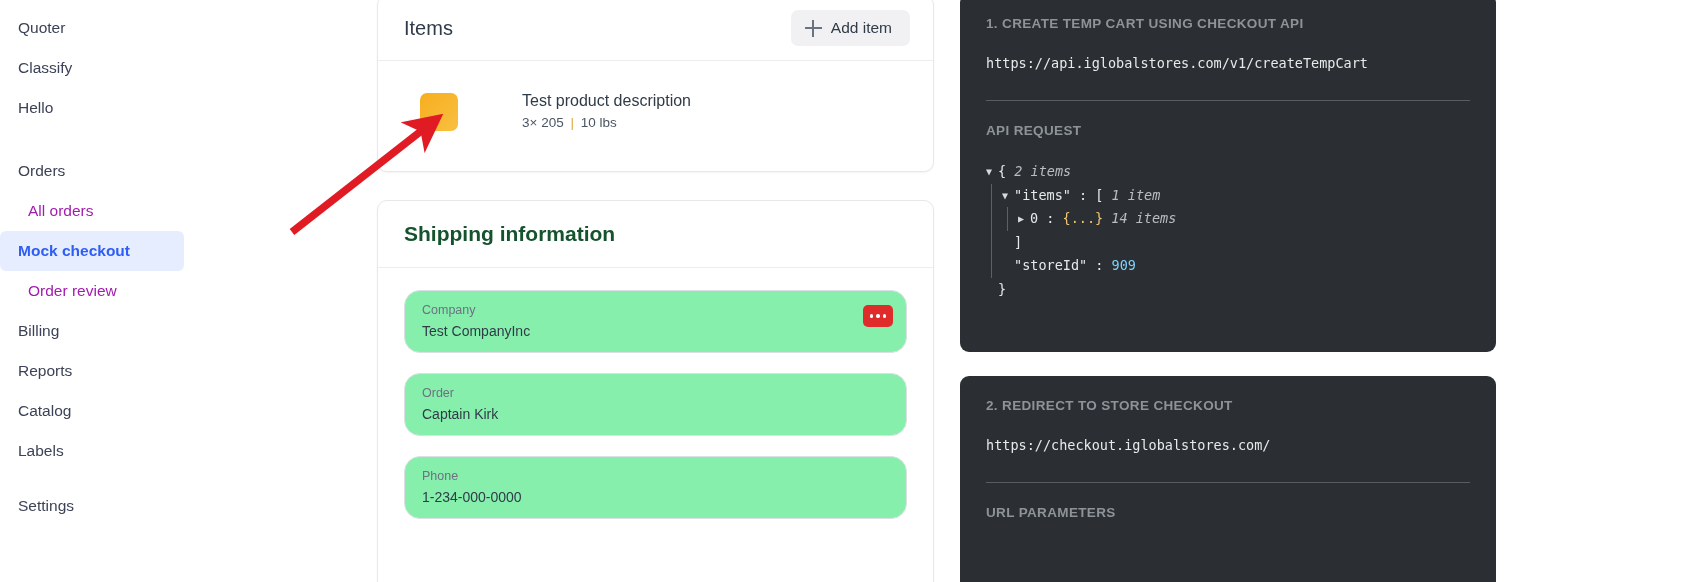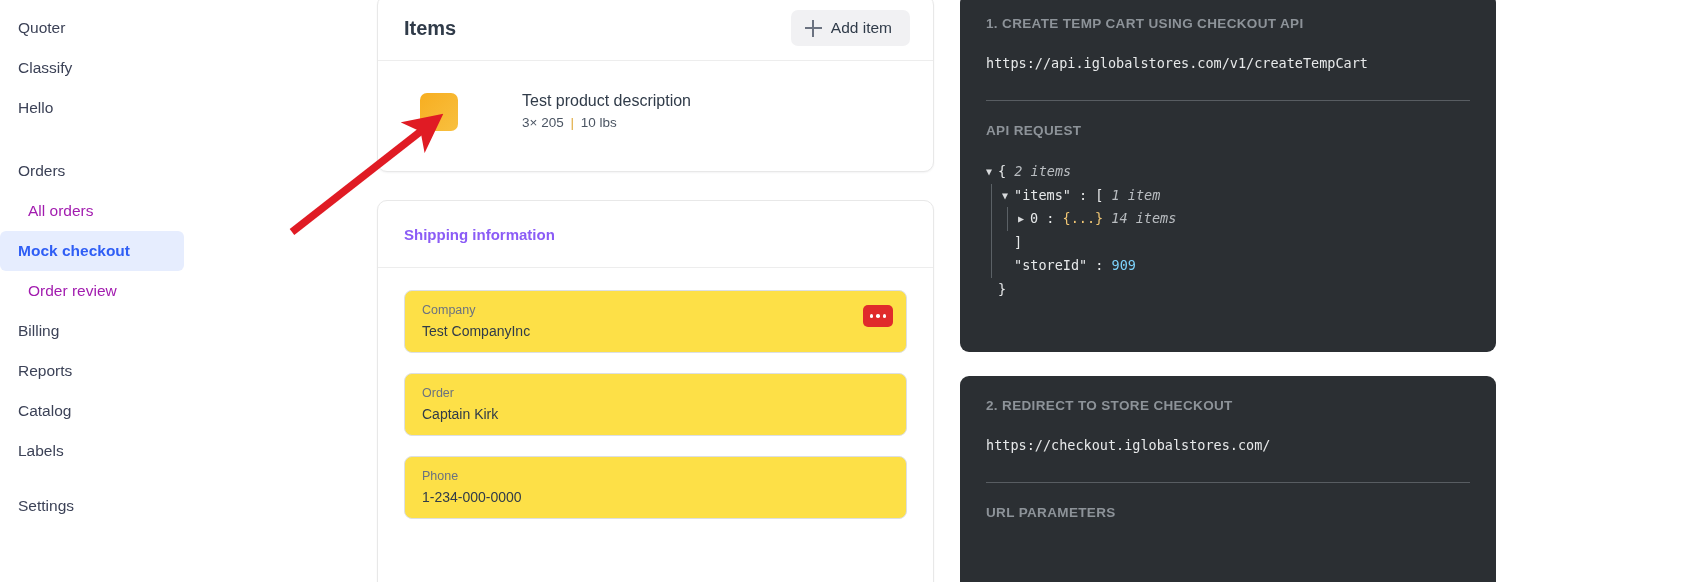--- a/index.html
+++ b/index.html
@@ -78,21 +78,21 @@
   .card-head {
     height: 65px;
     display: flex; align-items: center; justify-content: space-between;
     padding: 0 23px 0 26px;
     border-bottom: 1px solid #ededed;
   }
   .card-title {
     font-size: 20px;
     color: #2f3c४8;
     color: #303b49;
-    font-weight: 700;
+    font-weight: 400;
   }
   .add-btn {
     display: flex; align-items: center; gap: 9px;
     background: #f1f1f3;
     border: none;
     border-radius: 7px;
     height: 36px;
     padding: 0 18px 0 14px;
     cursor: pointer;
     font-family: "Liberation Sans", sans-serif;
@@ -136,31 +136,31 @@
   #ship-card {
     left: 181px; top: 200px;
     width: 557px; height: 400px;
   }
   .ship-head {
     height: 67px;
     display: flex; align-items: center;
     padding-left: 26px;
     border-bottom: 1px solid #ededed;
   }
-  .ship-title { font-size: 15px; color: #8b5cf6; }
+  .ship-title { font-size: 21px; color: #14532d; }
   .ship-body { padding: 22px 26px 0 26px; }
 
   .field {
     position: relative;
     border: 1px solid #dcdfe3;
-    border-radius: 8px;
+    border-radius: 16px;
     height: 63px;
     padding: 11px 14px 0 17px;
     margin-bottom: 20px;
-    background: #fde047;
+    background: #86efac;
     cursor: text;
   }
   .field-label {
     font-size: 12.5px; color: #6b7280; display: block;
     line-height: 16px;
   }
   .field-value {
     font-size: 14px; color: #303b49;
     line-height: 26px; display: block;
   }

